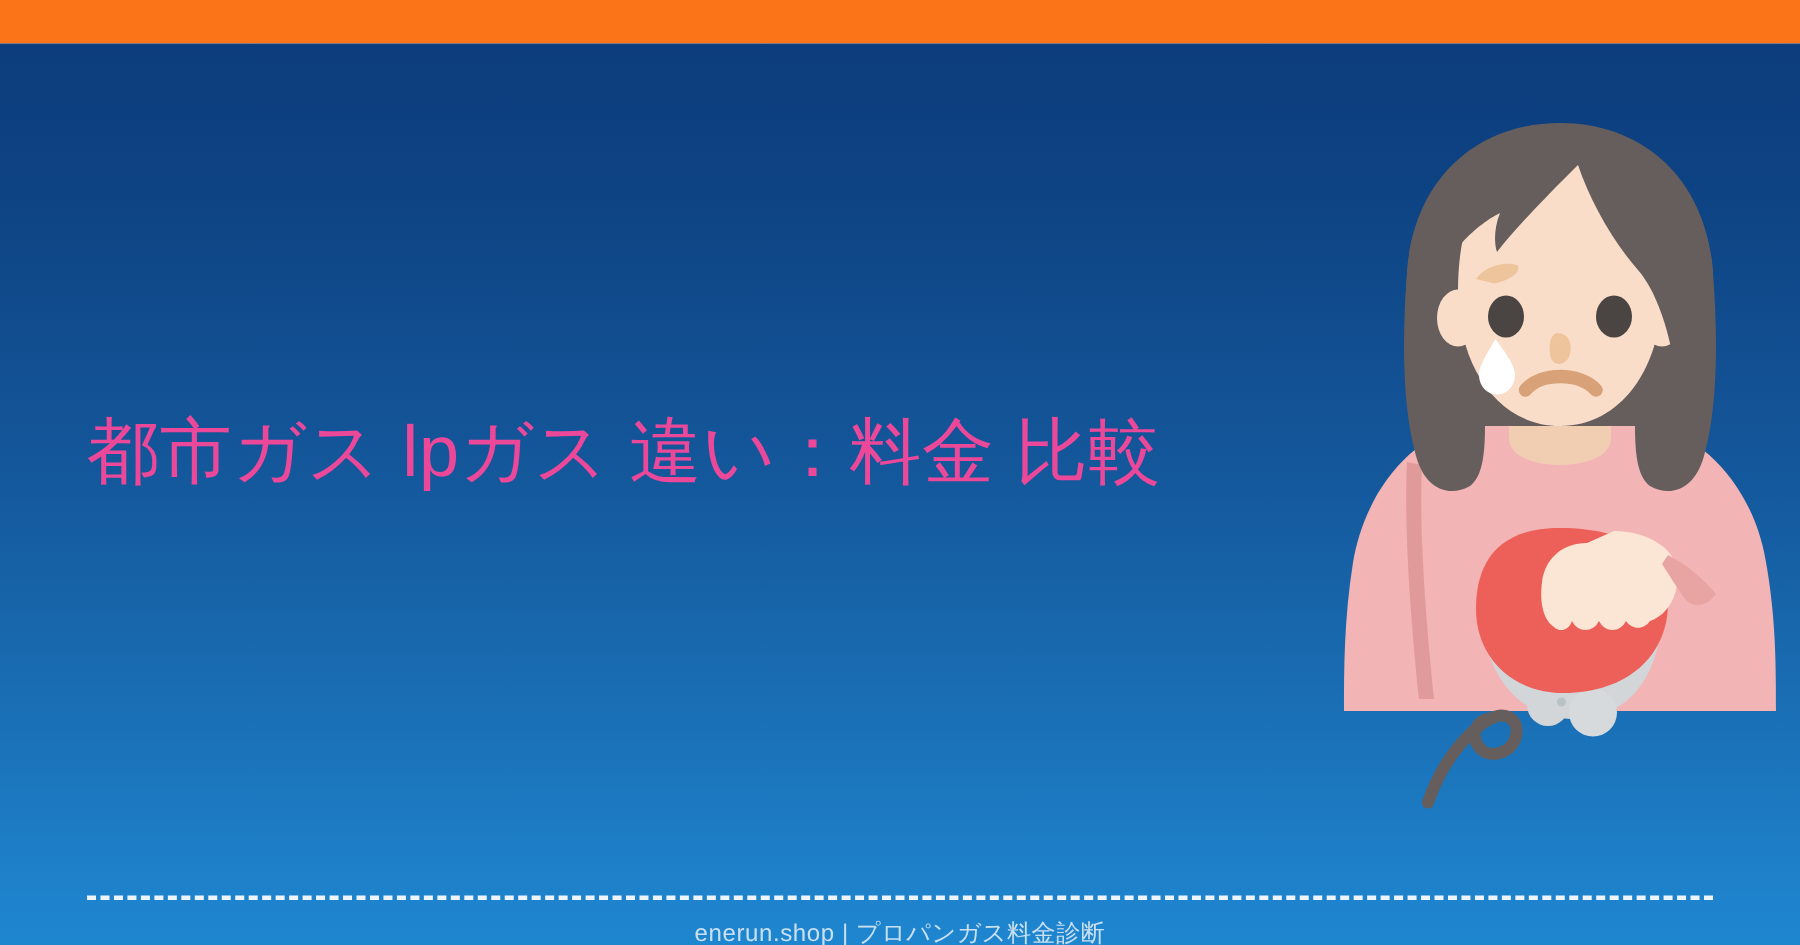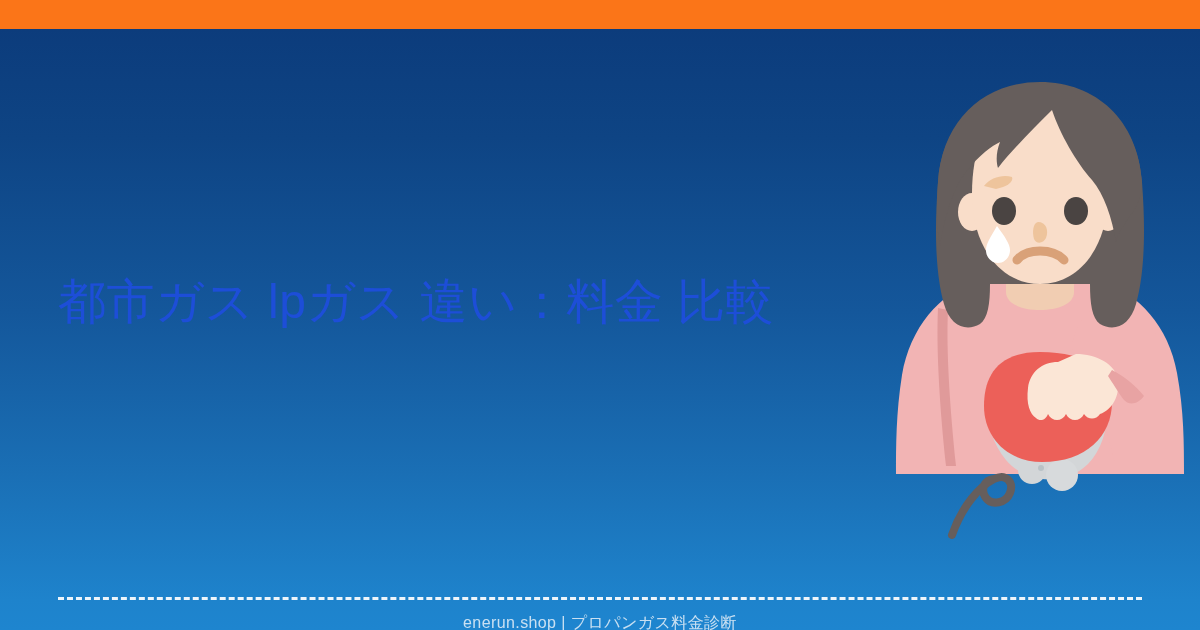--- a/index.html
+++ b/index.html
@@ -44,21 +44,21 @@
         #1e83cc 95%,
         #1e85cf 100%);
   }
 
   
   .headline {
     position: absolute;
     left: 58px;
     top: 238px;
     width: 800px;
-    color: #1d4ed8;
+    color: #ec4899;
     font-size: 48px;
     line-height: 64px;
     font-weight: 400;
     letter-spacing: 0.5px;
     white-space: pre-line;
   }
 
   
   .footer-wrap {
     position: absolute;

